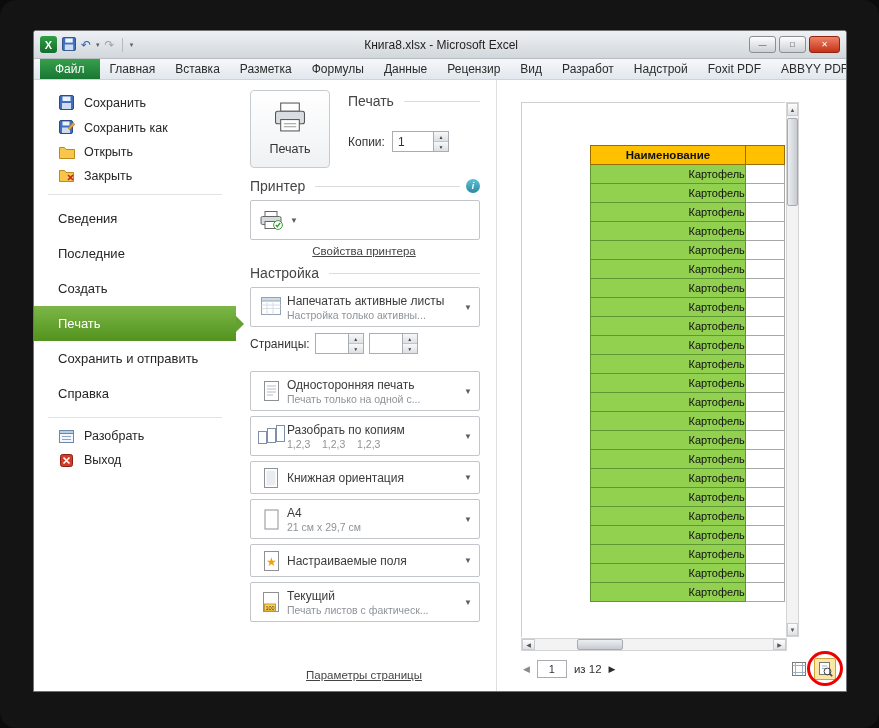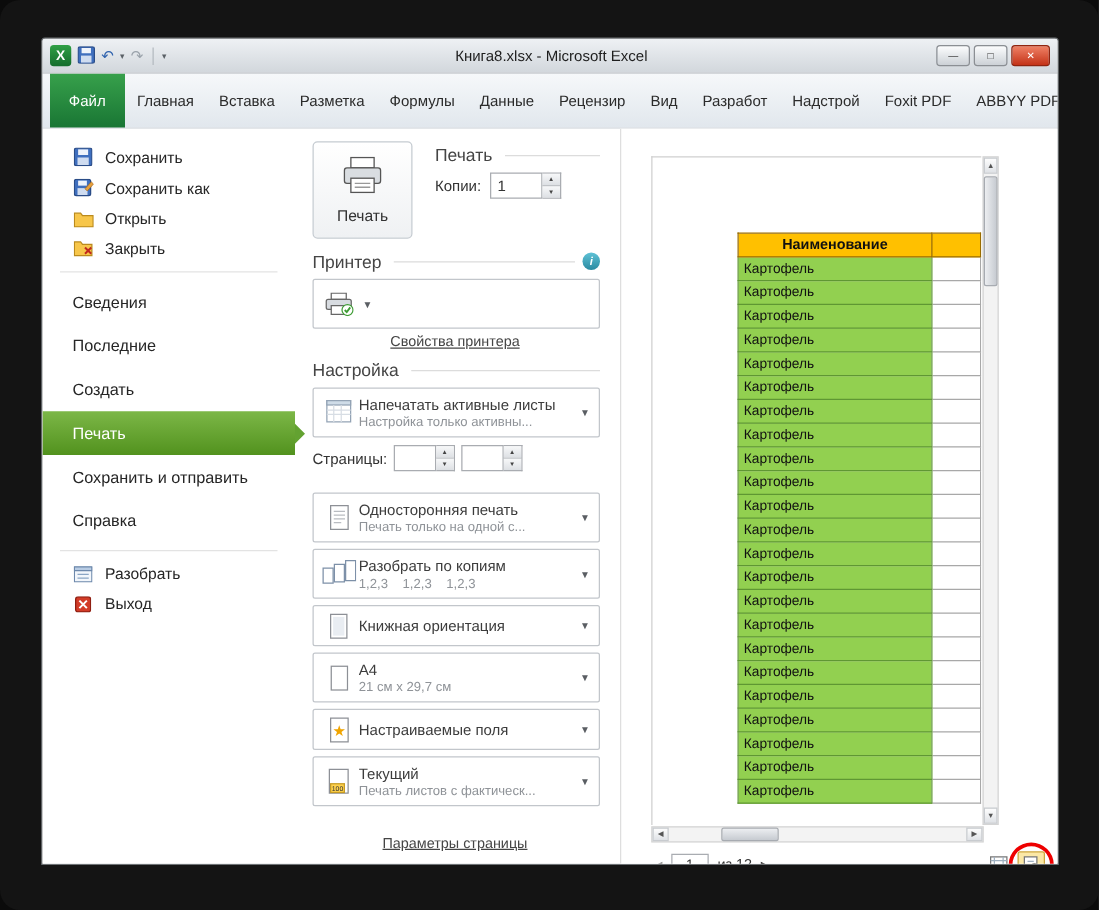--- a/index.html
+++ b/index.html
@@ -14,21 +14,21 @@
 .qicon{font-size:12px;color:#2f62ad;line-height:1}
 .qicon.dim{color:#9aa2aa}
 .qcaret{font-size:7px;color:#5a6066}
 .qsep{width:1px;height:14px;background:#b4bac0;margin:0 2px}
 .title{flex:1;text-align:center;font-size:12px;color:#1e1e1e}
 .winbtns{display:flex;gap:3px}
 .wbtn{width:27px;height:17px;border:1px solid #8b8f94;border-radius:3px;background:linear-gradient(#fcfdfe,#ccd1d6);display:flex;align-items:center;justify-content:center;font-size:8px;color:#333}
 .wbtn.close{width:31px;background:linear-gradient(#ef8166,#c43318);border-color:#8f2410;color:#fff}
 
 
-.tabrow{height:44px;flex:0 0 auto;display:flex;align-items:stretch;background:linear-gradient(#f6f8fa,#e1e7ed);border-bottom:1px solid #ced4d9;padding-left:6px}
+.tabrow{height:21px;flex:0 0 auto;display:flex;align-items:stretch;background:linear-gradient(#f6f8fa,#e1e7ed);border-bottom:1px solid #ced4d9;padding-left:6px}
 .tab{display:flex;align-items:center;padding:2px 10px;font-size:12px;color:#2b2b2b;white-space:nowrap}
 .tab.file{background:linear-gradient(#37a04b,#197634);color:#fff;padding:0 15px}
 
 
 .backstage{flex:1;display:flex;background:#fff;min-height:0}
 
 
 .nav{width:202px;flex:0 0 auto;padding-top:10px;position:relative;z-index:3}
 .nav-item{position:relative;display:flex;align-items:center;gap:9px;font-size:12.5px;color:#262626;cursor:default}
 .nav-item.small{padding:5px 8px 5px 24px}
@@ -40,45 +40,45 @@
 
 
 .settings{width:260px;flex:0 0 auto;padding:10px 16px 8px 14px;display:flex;flex-direction:column}
 .print-top{display:flex;gap:18px;margin-bottom:10px}
 .bigbtn{width:80px;height:78px;border:1px solid #c5cbd1;border-radius:4px;background:linear-gradient(#ffffff,#eff1f3);display:flex;flex-direction:column;align-items:center;justify-content:center;gap:5px}
 .bigbtn .blabel{font-size:12.5px;color:#333}
 .pt-right{flex:1;display:flex;flex-direction:column;padding-top:3px}
 .sect{display:flex;align-items:center;font-size:14px;color:#454545;margin-bottom:6px;flex:0 0 auto}
 .sect .rule{flex:1;height:1px;background:#dcdcdc;margin-left:10px}
 .info{width:14px;height:14px;border-radius:50%;background:linear-gradient(#5fc2d6,#2a8aa1);color:#fff;font-size:9px;font-weight:bold;font-style:italic;display:flex;align-items:center;justify-content:center;margin-left:6px;flex:0 0 auto}
-.copies{display:flex;align-items:center;gap:7px;font-size:12px;color:#333;margin-top:0}
+.copies{display:flex;align-items:center;gap:7px;font-size:12px;color:#333;margin-top:16px}
 .numbox{display:flex}
 .numbox .val{width:42px;height:21px;border:1px solid #a9acb1;background:#fff;font-size:12px;display:flex;align-items:center;padding-left:5px}
 .numbox .val.empty{width:34px}
 .stepper{width:15px;height:21px;border:1px solid #a9acb1;border-left:none;display:flex;flex-direction:column}
 .stepper div{flex:1;display:flex;align-items:center;justify-content:center;font-size:5px;color:#444;background:linear-gradient(#f7f8f9,#dde0e4)}
 .stepper div+div{border-top:1px solid #c0c3c7}
 .dd{display:flex;align-items:center;border:1px solid #c2c6cb;border-radius:2px;background:#fff;padding:2px 4px;margin-bottom:5px;min-height:40px;flex:0 0 auto}
 .dd.slim{min-height:33px}
 .ddicon{width:32px;display:flex;justify-content:center;flex:0 0 auto}
 .ddtext{flex:1;min-width:0;display:flex;flex-direction:column;gap:1px}
 .t1{font-size:12px;color:#3c3c3c;white-space:nowrap;overflow:hidden}
 .t2{font-size:10.5px;color:#8f9398;white-space:pre;overflow:hidden}
 .caret{flex:0 0 auto;width:14px;text-align:center;color:#5a5e63;font-size:8px}
 .pagesrow{display:flex;align-items:center;gap:5px;margin:1px 0 17px;font-size:12px;color:#333;flex:0 0 auto}
 .linkrow{text-align:center;font-size:11.5px;color:#454545;text-decoration:underline;margin:0 2px 8px 0;flex:0 0 auto;cursor:pointer}
 .linkrow.bottom{margin-top:auto;margin-bottom:2px}
 
 
 .preview{flex:1;position:relative;border-left:1px solid #dedede;min-width:0;background:#fff}
 .viewport{position:absolute;left:24px;top:22px;width:264px;height:535px;overflow:hidden;background:#fff;border-left:1px solid #cfcfcf;border-top:1px solid #cfcfcf}
-.ptable{border-collapse:collapse;margin:60px 0 0 68px}
+.ptable{border-collapse:collapse;margin:42px 0 0 68px}
 .ptable th{width:177px;height:19px;background:#ffc000;border:1px solid #996c00;font-size:11.5px;font-weight:bold;color:#111;text-align:center;padding:0}
 .ptable th.c2{width:50px}
-.ptable td{width:177px;height:19px;background:#92d050;border:1px solid #5f9733;font-size:11px;color:#111;text-align:left;padding:0 0 0 4px}
+.ptable td{width:177px;height:19px;background:#92d050;border:1px solid #5f9733;font-size:11px;color:#111;text-align:right;padding:0 0 0 4px}
 .ptable td.c2{background:#fff;border:1px solid #a8a8a8;width:50px}
 .vscroll{position:absolute;left:289px;top:22px;width:13px;height:535px;border:1px solid #d4d4d4;background:#f3f3f3;display:flex;flex-direction:column}
 .sbtn{flex:0 0 13px;background:linear-gradient(#fdfdfd,#dfe2e6);border:1px solid #c8cbcf;font-size:6px;color:#555;display:flex;align-items:center;justify-content:center}
 .strack{flex:1;position:relative}
 .sthumb{position:absolute;left:0;right:0;top:2px;height:88px;background:linear-gradient(90deg,#eceef1,#c7cbd1);border:1px solid #a7abb1;border-radius:2px}
 .hscroll{position:absolute;left:24px;top:558px;width:266px;height:13px;border:1px solid #d4d4d4;background:#f3f3f3;display:flex}
 .hscroll .sbtn{flex:0 0 13px;height:100%}
 .hthumb{position:absolute;top:0;bottom:0;left:42px;width:46px;background:linear-gradient(#eceef1,#c7cbd1);border:1px solid #a7abb1;border-radius:2px}
 .pagenav{position:absolute;left:26px;top:580px;display:flex;align-items:center;gap:7px;font-size:11.5px;color:#333}
 .pn-arrow{font-size:9px;color:#2c2c2c;line-height:1}

